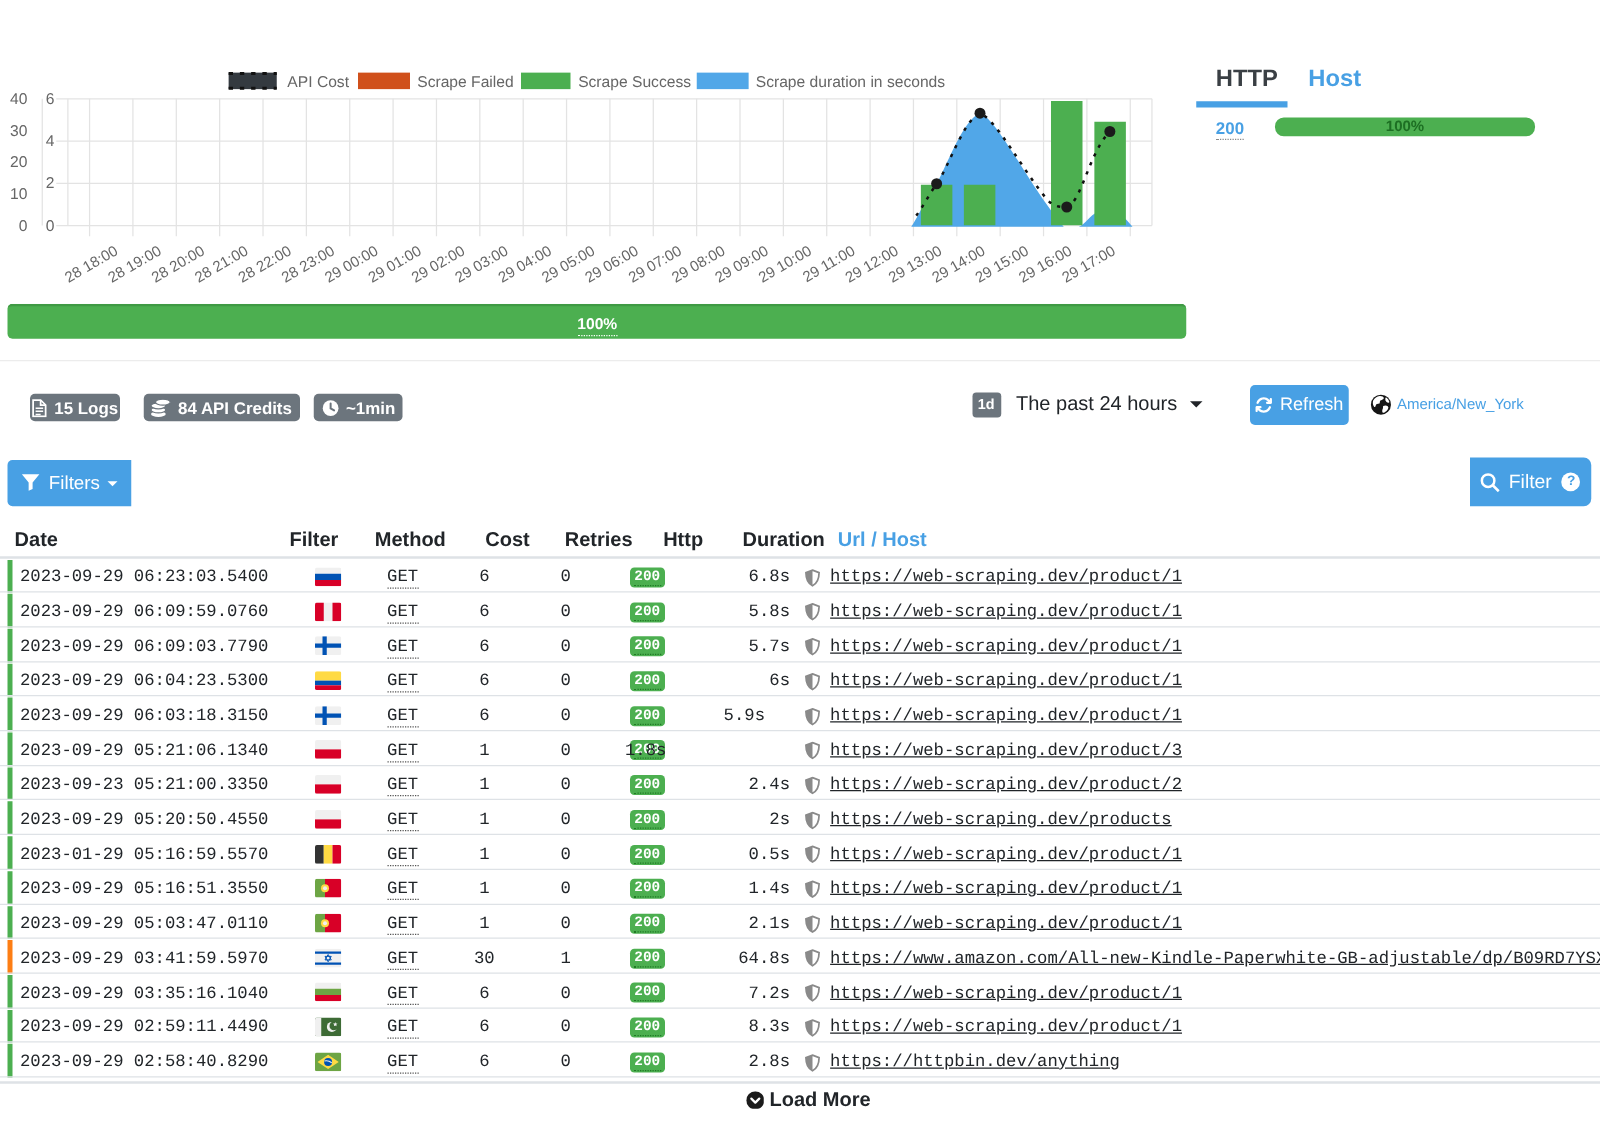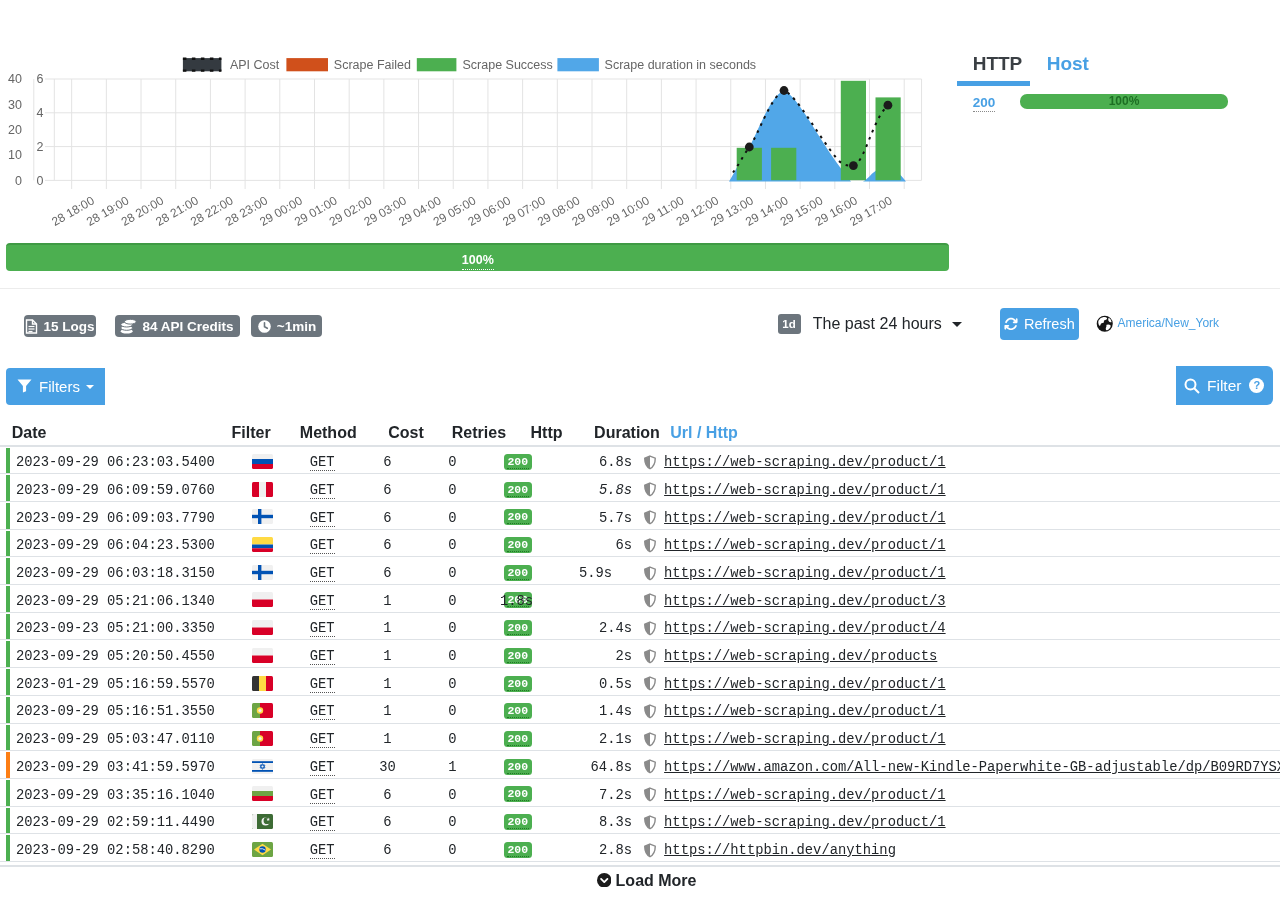--- a/index.html
+++ b/index.html
@@ -183,21 +183,21 @@
   <span style="margin-left:8px;width:15px;height:15px;background:#fff;border-radius:50%;color:#48a0e4;font-size:11px;font-weight:bold;text-align:center;line-height:15px;">?</span>
 </div>
 
 <div class="hdr" style="left:11.7px;top:423.5px;">Date</div>
 <div class="hdr" style="left:231.6px;top:423.5px;">Filter</div>
 <div class="hdr" style="left:299.8px;top:423.5px;">Method</div>
 <div class="hdr" style="left:388.2px;top:423.5px;">Cost</div>
 <div class="hdr" style="left:451.8px;top:423.5px;">Retries</div>
 <div class="hdr" style="left:530.5px;top:423.5px;">Http</div>
 <div class="hdr" style="left:594.1px;top:423.5px;">Duration</div>
-<div class="hdr" style="left:670.3px;top:423.5px;color:#48a0e4;">Url / Http</div>
+<div class="hdr" style="left:670.3px;top:423.5px;color:#48a0e4;">Url / Host</div>
 <div class="abs" style="left:0;top:444.5px;width:1280px;height:2px;background:#dee2e6;"></div>
 <div class="abs" style="left:5.9px;top:447.5px;width:4px;height:26.7px;background:#4caf50;"></div>
 <div class="abs" style="left:0;top:473.2px;width:1280px;height:1px;background:#dee2e6;"></div>
 <div class="cellm" style="left:16px;top:455.1px;">2023-09-29 06:23:03.5400</div>
 <div class="abs" style="left:252.2px;top:453.9px;line-height:0;"><svg width="21" height="15" viewBox="0 0 21 15" style="border-radius:1.5px">
         <rect width="21" height="5" fill="#f0f0f0"></rect>
         <rect y="5" width="21" height="5" fill="#0052b4"></rect>
         <rect y="10" width="21" height="5" fill="#d80027"></rect>
       </svg></div>
 <div class="cellm" style="left:309.7px;top:455.1px;border-bottom:1.5px dotted #555;padding-bottom:0px;">GET</div>
@@ -221,21 +221,21 @@
         <rect width="7" height="15" fill="#d80027"></rect>
         <rect x="14" width="7" height="15" fill="#d80027"></rect>
       </svg></div>
 <div class="cellm" style="left:309.7px;top:482.8px;border-bottom:1.5px dotted #555;padding-bottom:0px;">GET</div>
 <div class="cellm" style="left:354px;top:482.8px;width:67px;text-align:center;">6</div>
 <div class="cellm" style="left:419px;top:482.8px;width:67px;text-align:center;">0</div>
 <div class="abs" style="left:503.8px;top:481.6px;width:28px;height:16px;background:#4caf50;border-radius:3.5px;text-align:center;">
       <span style="font-family:'Liberation Mono',monospace;font-size:11.5px;font-weight:bold;color:#fff;display:block;margin-top:2px;line-height:12px;">200</span>
       <div style="position:absolute;left:3px;right:3px;bottom:1px;border-bottom:1.5px dotted #1f7a24;"></div>
     </div>
-<div class="cellm" style="left:500px;top:482.8px;width:132px;text-align:right;font-style:italic;">5.8s</div>
+<div class="cellm" style="left:500px;top:482.8px;width:132px;text-align:right;">5.8s</div>
 <div class="abs" style="left:642.5px;top:482.4px;line-height:0;"><svg width="14" height="15" viewBox="0 0 24 24">
         <path d="M12 1 L21 4.5 C21 12 18.5 19 12 22.5 C5.5 19 3 12 3 4.5 Z" fill="none" stroke="#8a8a8a" stroke-width="2.4"></path>
         <path d="M12 1 L3 4.5 C3 12 5.5 19 12 22.5 Z" fill="#8a8a8a"></path>
       </svg></div>
 <div class="cellm" style="left:664.1px;top:482.8px;text-decoration:underline;">https://web-scraping.dev/product/1</div>
 <div class="abs" style="left:5.9px;top:502.9px;width:4px;height:26.7px;background:#4caf50;"></div>
 <div class="abs" style="left:0;top:528.6px;width:1280px;height:1px;background:#dee2e6;"></div>
 <div class="cellm" style="left:16px;top:510.5px;">2023-09-29 06:09:03.7790</div>
 <div class="abs" style="left:252.2px;top:509.3px;line-height:0;"><svg width="21" height="15" viewBox="0 0 21 15" style="border-radius:1.5px">
         <rect width="21" height="15" fill="#f0f0f0"></rect>
@@ -329,21 +329,21 @@
 <div class="cellm" style="left:419px;top:621.3px;width:67px;text-align:center;">0</div>
 <div class="abs" style="left:503.8px;top:620.1px;width:28px;height:16px;background:#4caf50;border-radius:3.5px;text-align:center;">
       <span style="font-family:'Liberation Mono',monospace;font-size:11.5px;font-weight:bold;color:#fff;display:block;margin-top:2px;line-height:12px;">200</span>
       <div style="position:absolute;left:3px;right:3px;bottom:1px;border-bottom:1.5px dotted #1f7a24;"></div>
     </div>
 <div class="cellm" style="left:500px;top:621.3px;width:132px;text-align:right;">2.4s</div>
 <div class="abs" style="left:642.5px;top:620.9px;line-height:0;"><svg width="14" height="15" viewBox="0 0 24 24">
         <path d="M12 1 L21 4.5 C21 12 18.5 19 12 22.5 C5.5 19 3 12 3 4.5 Z" fill="none" stroke="#8a8a8a" stroke-width="2.4"></path>
         <path d="M12 1 L3 4.5 C3 12 5.5 19 12 22.5 Z" fill="#8a8a8a"></path>
       </svg></div>
-<div class="cellm" style="left:664.1px;top:621.3px;text-decoration:underline;">https://web-scraping.dev/product/4</div>
+<div class="cellm" style="left:664.1px;top:621.3px;text-decoration:underline;">https://web-scraping.dev/product/2</div>
 <div class="abs" style="left:5.9px;top:641.4px;width:4px;height:26.7px;background:#4caf50;"></div>
 <div class="abs" style="left:0;top:667.1px;width:1280px;height:1px;background:#dee2e6;"></div>
 <div class="cellm" style="left:16px;top:649.0px;">2023-09-29 05:20:50.4550</div>
 <div class="abs" style="left:252.2px;top:647.8px;line-height:0;"><svg width="21" height="15" viewBox="0 0 21 15" style="border-radius:1.5px">
         <rect width="21" height="7.5" fill="#f0f0f0"></rect>
         <rect y="7.5" width="21" height="7.5" fill="#d80027"></rect>
       </svg></div>
 <div class="cellm" style="left:309.7px;top:649.0px;border-bottom:1.5px dotted #555;padding-bottom:0px;">GET</div>
 <div class="cellm" style="left:354px;top:649.0px;width:67px;text-align:center;">1</div>
 <div class="cellm" style="left:419px;top:649.0px;width:67px;text-align:center;">0</div>

